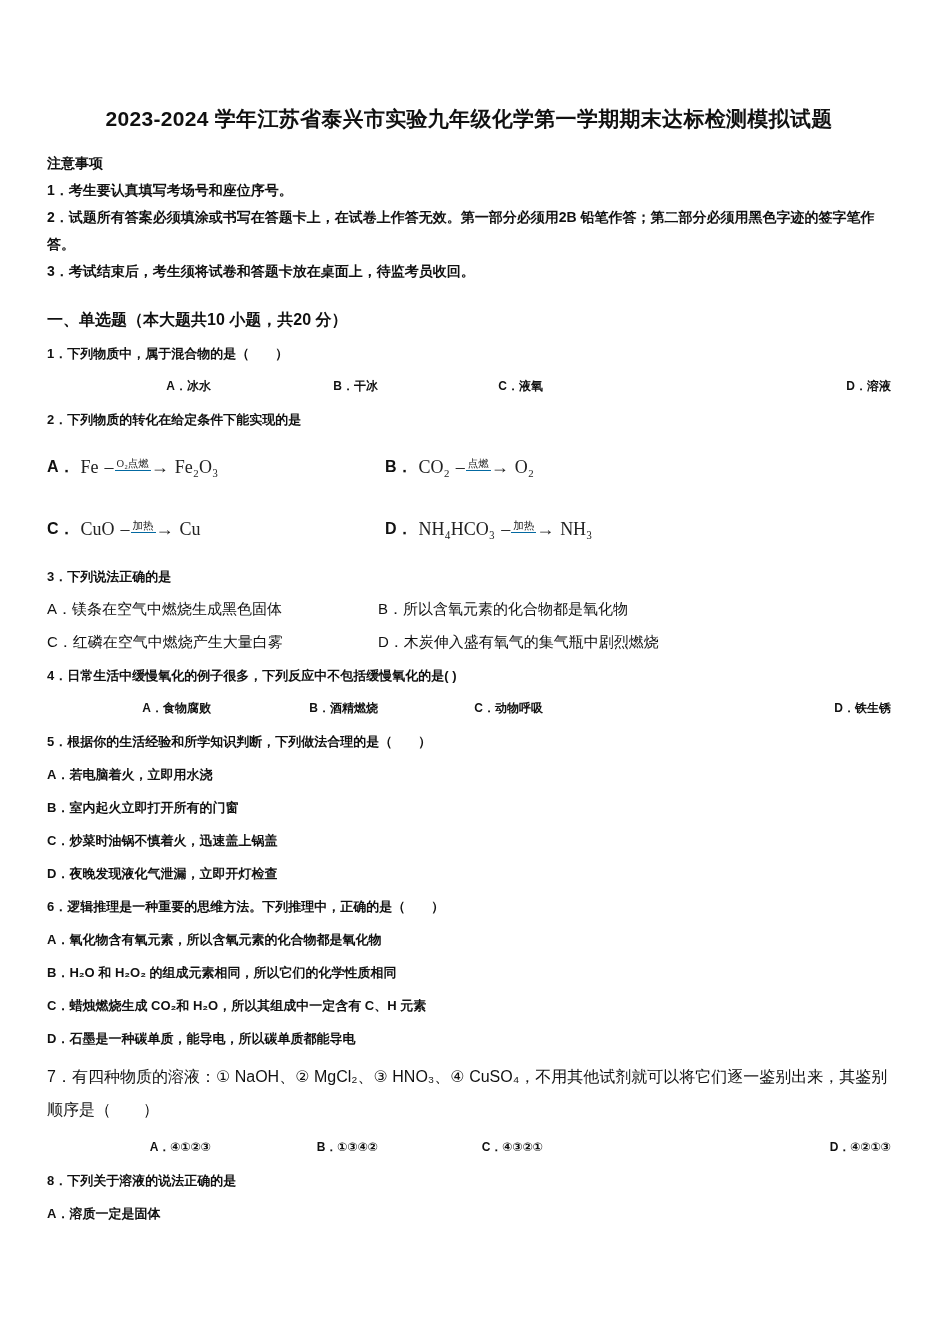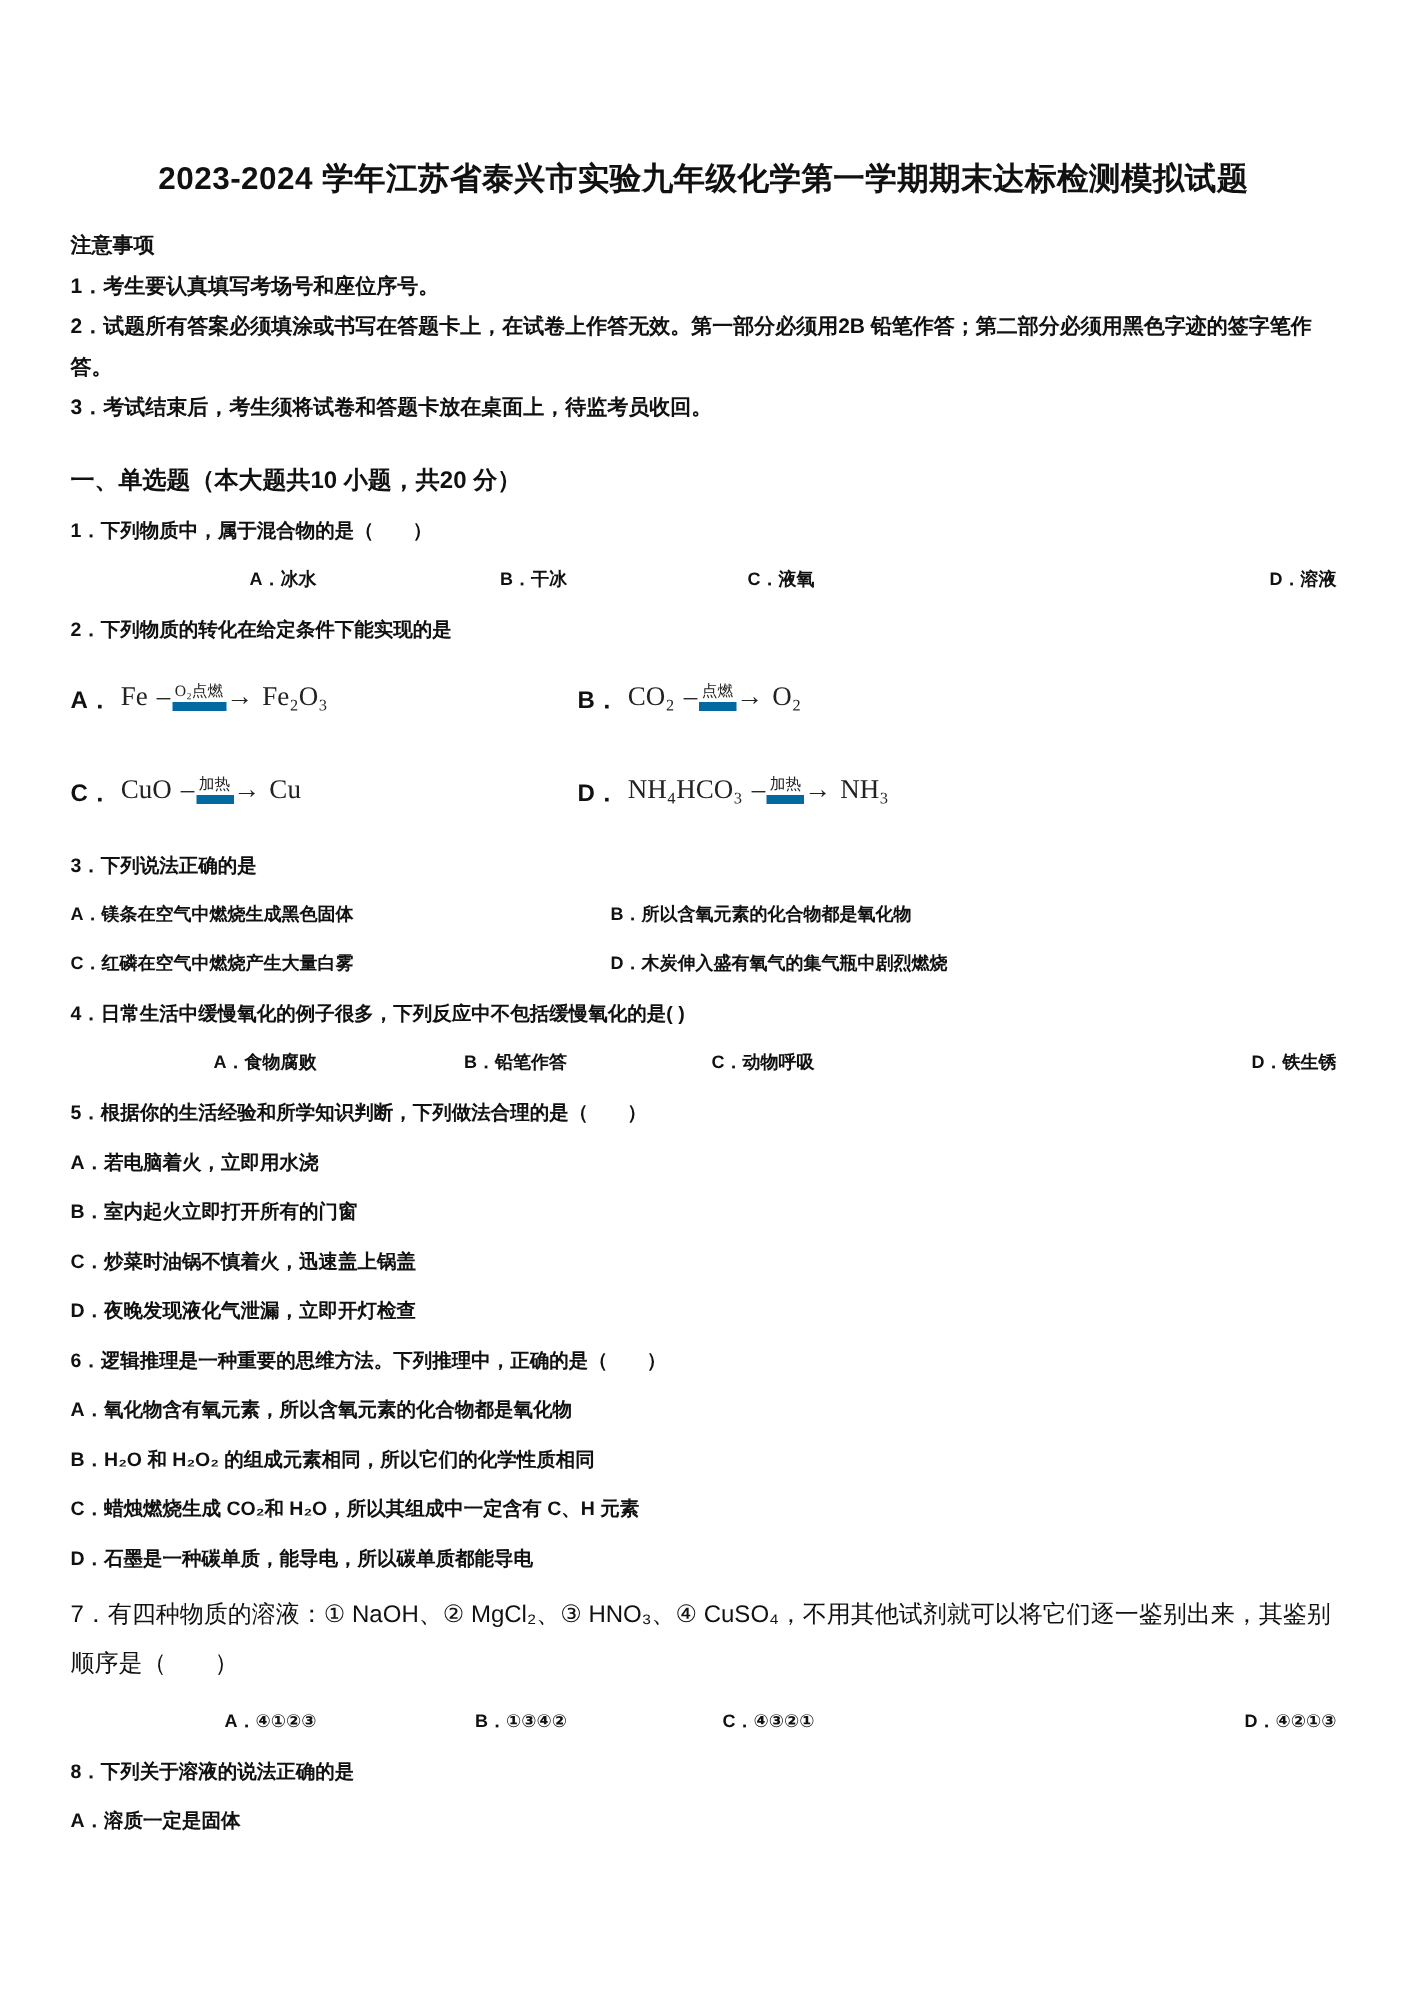--- a/index.html
+++ b/index.html
@@ -59,23 +59,22 @@
     align-items: center;
     font-size: 12px;
     font-weight: 600;
     text-align: right;
   }
   .opt-row2 {
     display: grid;
     grid-template-columns: 331px auto;
     min-height: 33px;
     align-items: center;
-    font-size: 12px;
-    font-weight: 700;
-    gap: 29px;
+    font-size: 15px;
+    font-weight: 400;
   }
   .eq-grid {
     display: grid;
     grid-template-columns: 338px auto;
   }
   .eq-item {
     height: 62px;
     display: flex;
     align-items: center;
   }
@@ -85,21 +84,21 @@
     font-size: 18px;
     font-weight: 400;
     color: #222;
     white-space: nowrap;
   }
   .eq-dash { margin: 0 1px 0 6px; }
   .eq-cond {
     display: inline-block;
     font-size: 10.5px;
     line-height: 11px;
-    border-bottom: 6px solid #0369a1;
+    border-bottom: 1px solid #0369a1;
     padding: 0 2px 1px 2px;
     transform: translateY(-6px);
   }
   .eq-arr { margin: 0 6px 0 0; }
 </style>
 </head>
 <body>
 
 <div class="page">
 
@@ -155,21 +154,21 @@
     <div class="opt-row2">
       <span>C．红磷在空气中燃烧产生大量白雾</span>
       <span>D．木炭伸入盛有氧气的集气瓶中剧烈燃烧</span>
     </div>
   </div>
 
   <div>
     <div class="line">4．日常生活中缓慢氧化的例子很多，下列反应中不包括缓慢氧化的是( )</div>
     <div class="opt-row4">
       <span>A．食物腐败</span>
-      <span>B．铅笔作答</span>
+      <span>B．酒精燃烧</span>
       <span>C．动物呼吸</span>
       <span>D．铁生锈</span>
     </div>
   </div>
 
   <div>
     <div class="line">5．根据你的生活经验和所学知识判断，下列做法合理的是（　　）</div>
     <div class="line">A．若电脑着火，立即用水浇</div>
     <div class="line">B．室内起火立即打开所有的门窗</div>
     <div class="line">C．炒菜时油锅不慎着火，迅速盖上锅盖</div>

